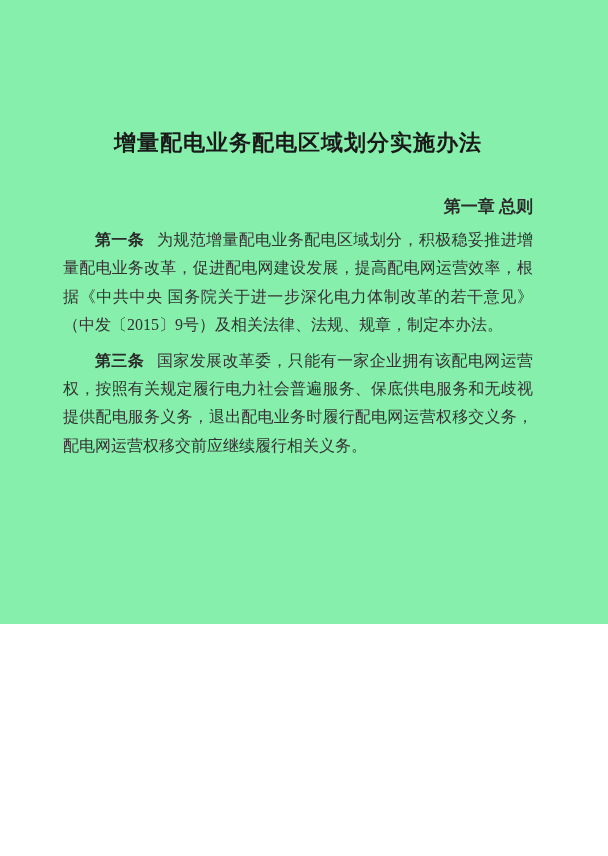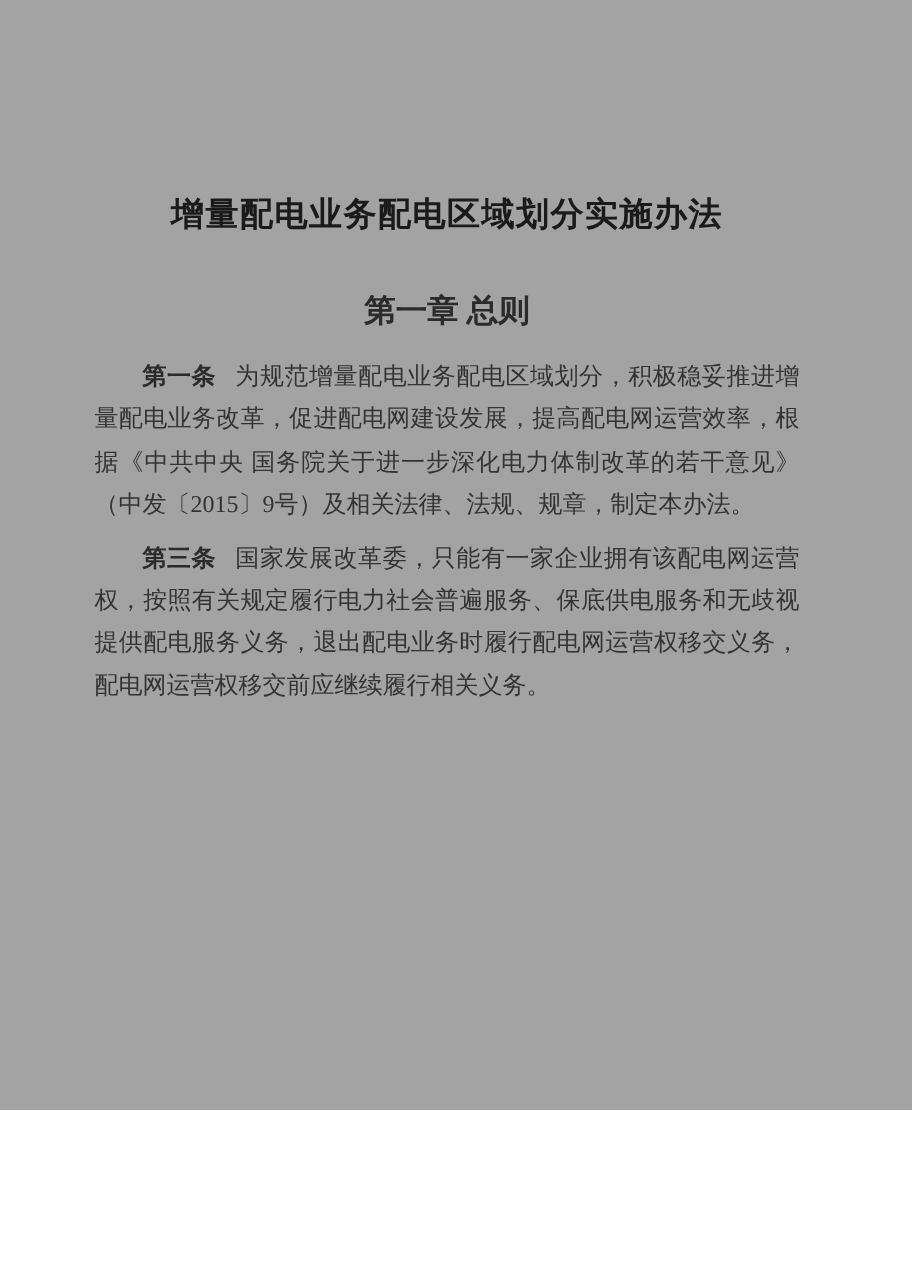--- a/index.html
+++ b/index.html
@@ -3,50 +3,50 @@
 <meta charset="utf-8">
 <style>
   html, body {
     margin: 0;
     padding: 0;
     background: #ffffff;
   }
   .page {
     position: relative;
     width: 608px;
-    height: 740px;
-    background: #a3a3a3;
+    height: 624px;
+    background: #86efac;
     overflow: hidden;
     font-family: "Liberation Serif", "DejaVu Serif", serif;
   }
   .content {
     position: absolute;
     left: 63px;
     top: 0;
     width: 470px;
   }
   .doc-title {
     margin: 128px 0 0 0;
     font-size: 22px;
     line-height: 30px;
     font-weight: 700;
     text-align: center;
     letter-spacing: 1px;
     color: #1a1a1a;
   }
   .chapter-heading {
     margin: 38px 0 0 0;
-    font-size: 21px;
+    font-size: 17px;
     line-height: 22px;
     font-weight: 700;
-    text-align: center;
+    text-align: right;
     color: #2b2b2b;
   }
   .body-text {
-    margin-top: 20px;
+    margin-top: 8px;
   }
   .para {
     margin: 0 0 7px 0;
     font-size: 16px;
     line-height: 28.4px;
     text-align: justify;
     text-indent: 2em;
     color: #333333;
     word-break: break-all;
   }

